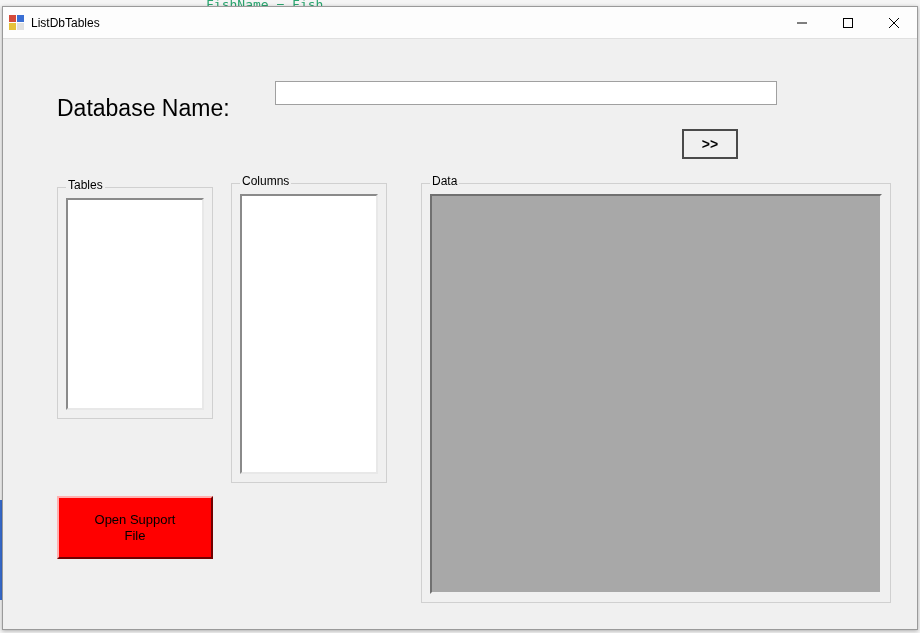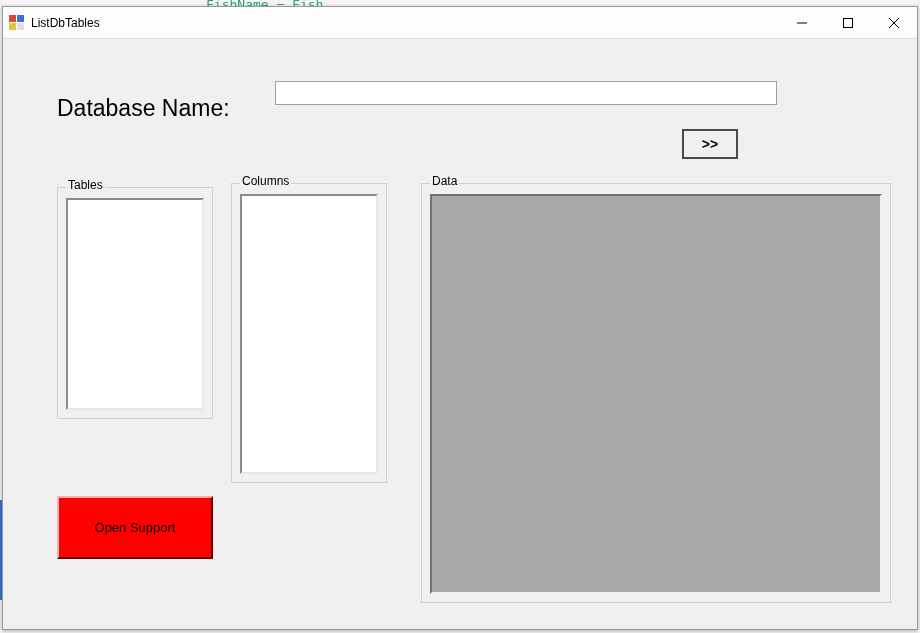--- a/index.html
+++ b/index.html
@@ -248,17 +248,18 @@
       <div class="listbox-inner"></div>
     </div>
 
     <div class="groupbox gb-data">
       <span class="legend">Data</span>
       <div class="data-inner"></div>
     </div>
 
     <button class="btn-support">
       <span>Open Support</span>
+      <span>File</span>
     </button>
 
 
   </div>
 </div>
 
 </body></html>

